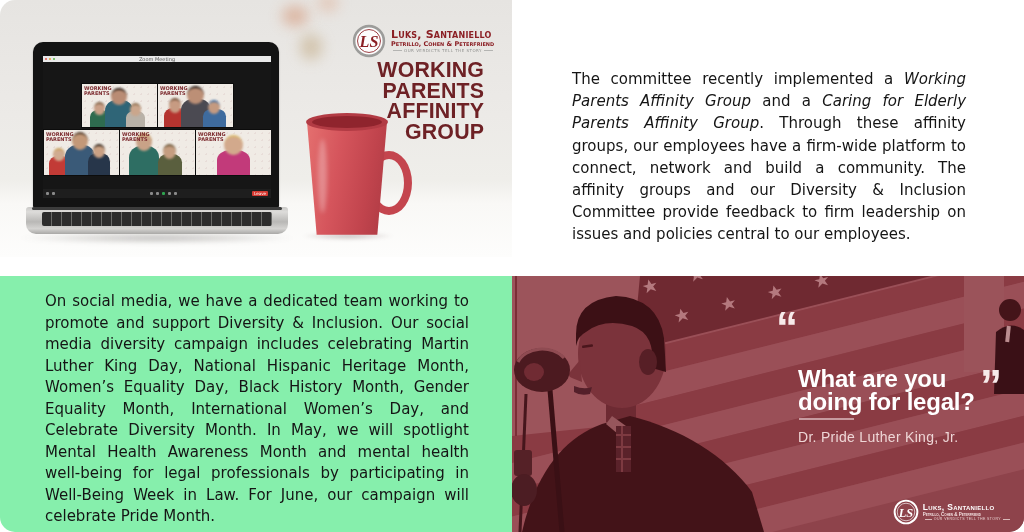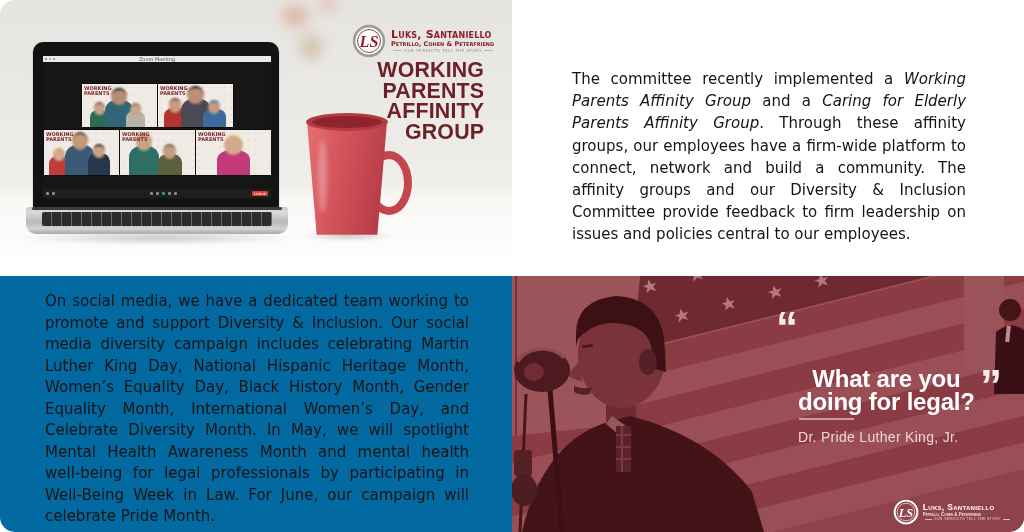--- a/index.html
+++ b/index.html
@@ -65,30 +65,30 @@
     font-size:22px;line-height:20.5px;letter-spacing:.2px;transform:scaleX(.97);transform-origin:right top;
     font-family:"Liberation Sans",sans-serif;}
 
   
   .committee-panel{position:absolute;left:512px;top:14px;width:452px;height:257px;background:#ffffff;margin-top:8px;}
   .para{position:absolute;text-align:justify;color:#151515;}
   .committee-para{left:60px;top:46px;width:394px;font-size:15px;line-height:22.2px;}
   .it{font-style:italic;}
 
   
-  .social-panel{position:absolute;left:0;top:276px;width:512px;height:256px;background:#0369a1;}
+  .social-panel{position:absolute;left:0;top:276px;width:512px;height:256px;background:#86efac;}
   .social-para{left:45px;top:15px;width:424px;font-size:15px;line-height:21.5px;}
 
   
   .mlk-panel{position:absolute;left:512px;top:276px;width:512px;height:256px;background:#8e434b;overflow:hidden;
     font-family:"Liberation Sans",sans-serif;}
   .mlk-art{position:absolute;left:0;top:0;}
   .q-open{position:absolute;left:264px;top:30px;font-size:44px;font-weight:bold;color:#f7eaea;line-height:1;}
   .q-light{position:absolute;left:287px;top:53px;font-size:15.5px;line-height:18.5px;color:#f3e1e1;letter-spacing:.2px;}
-  .q-bold{position:absolute;left:286px;top:92px;font-size:24px;line-height:22.5px;font-weight:bold;color:#ffffff;letter-spacing:-.2px;text-align:center;}
+  .q-bold{position:absolute;left:286px;top:92px;font-size:24px;line-height:22.5px;font-weight:bold;color:#ffffff;letter-spacing:-.2px;}
   .q-close{position:absolute;left:468px;top:88px;font-size:44px;font-weight:bold;color:#f7eaea;line-height:1;}
   .q-divider{position:absolute;left:287px;top:142px;width:55px;height:2px;background:#c79ba0;}
   .q-attrib{position:absolute;left:286px;top:153px;font-size:14px;color:#eed6d6;letter-spacing:.3px;}
   .mlk-brand{position:absolute;right:12px;bottom:7px;display:flex;align-items:center;}
   .mlk-brand-text{margin-left:4px;}
   .mlk-bname{font-size:8.5px;font-weight:bold;font-variant:small-caps;color:#ffffff;letter-spacing:.3px;line-height:9px;}
   .mlk-bname2{font-size:4.5px;font-weight:bold;font-variant:small-caps;color:#f4e2e2;line-height:5px;}
   .mlk-btag{display:flex;align-items:center;font-size:3.5px;letter-spacing:.4px;color:#e8d0d0;text-transform:uppercase;line-height:5px;}
   .mlk-btag::before,.mlk-btag::after{content:"";display:inline-block;width:7px;border-top:1px solid #d8b8b8;margin:0 2px;}
 </style>

